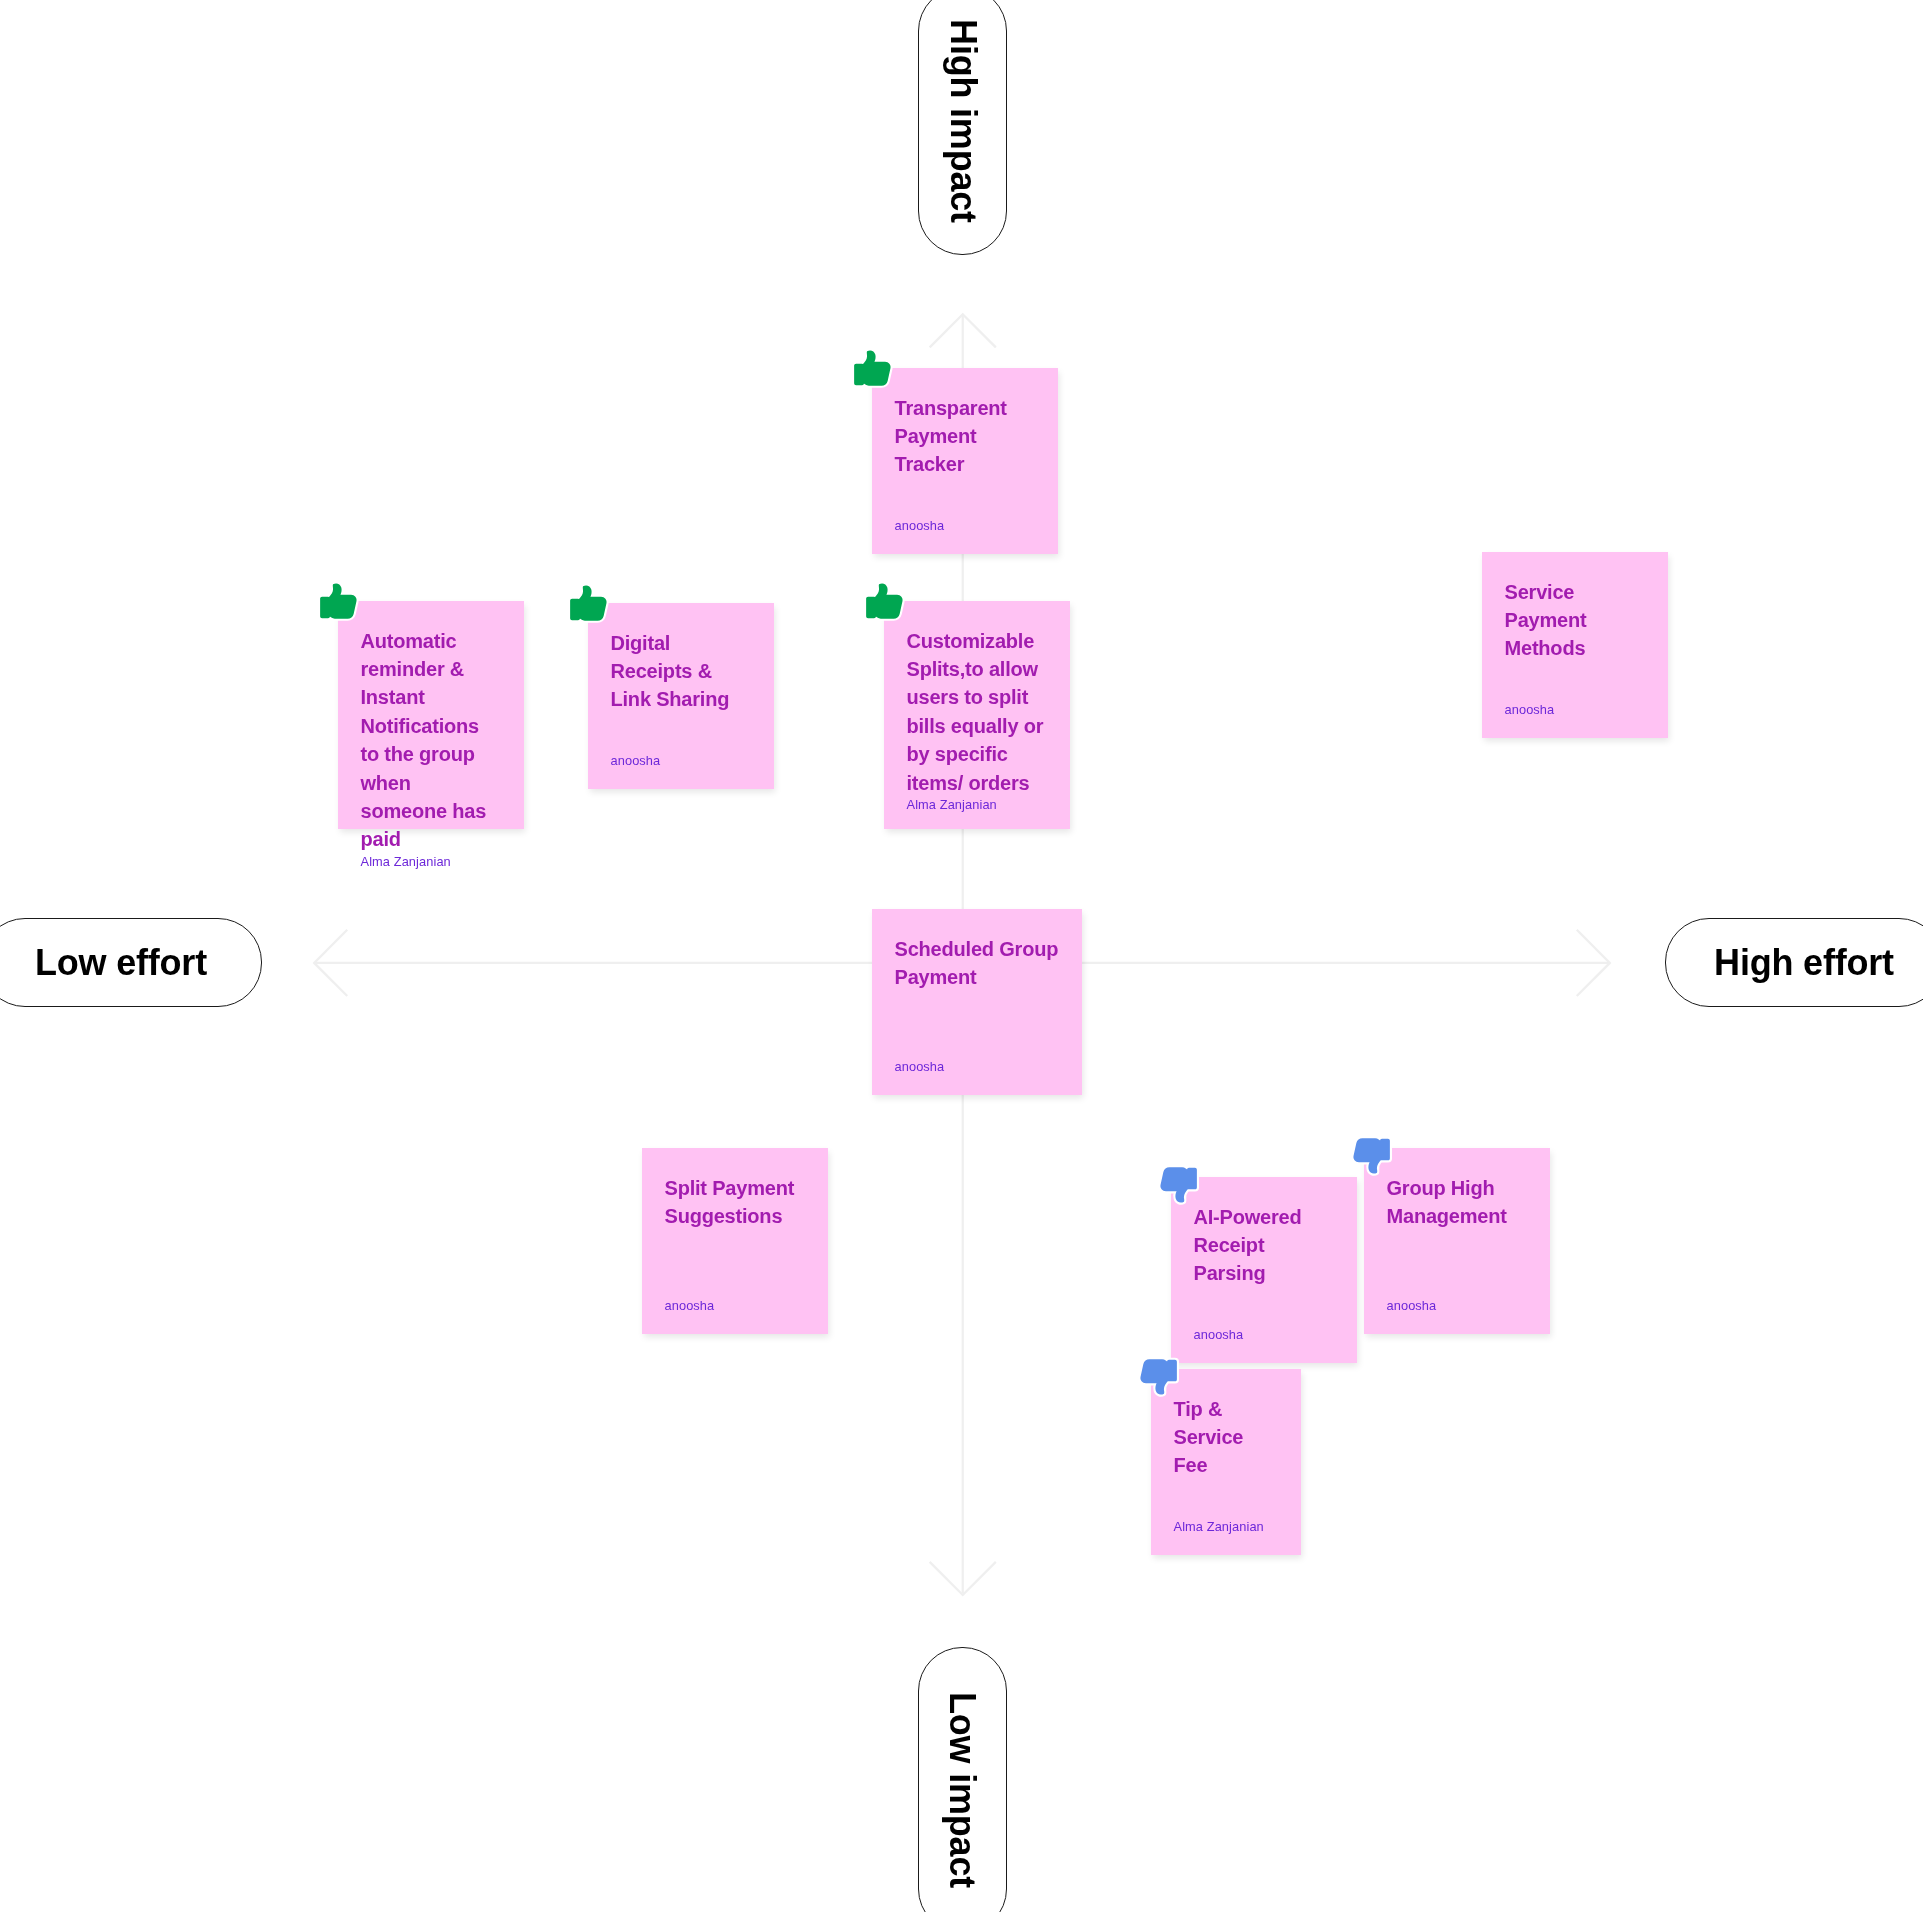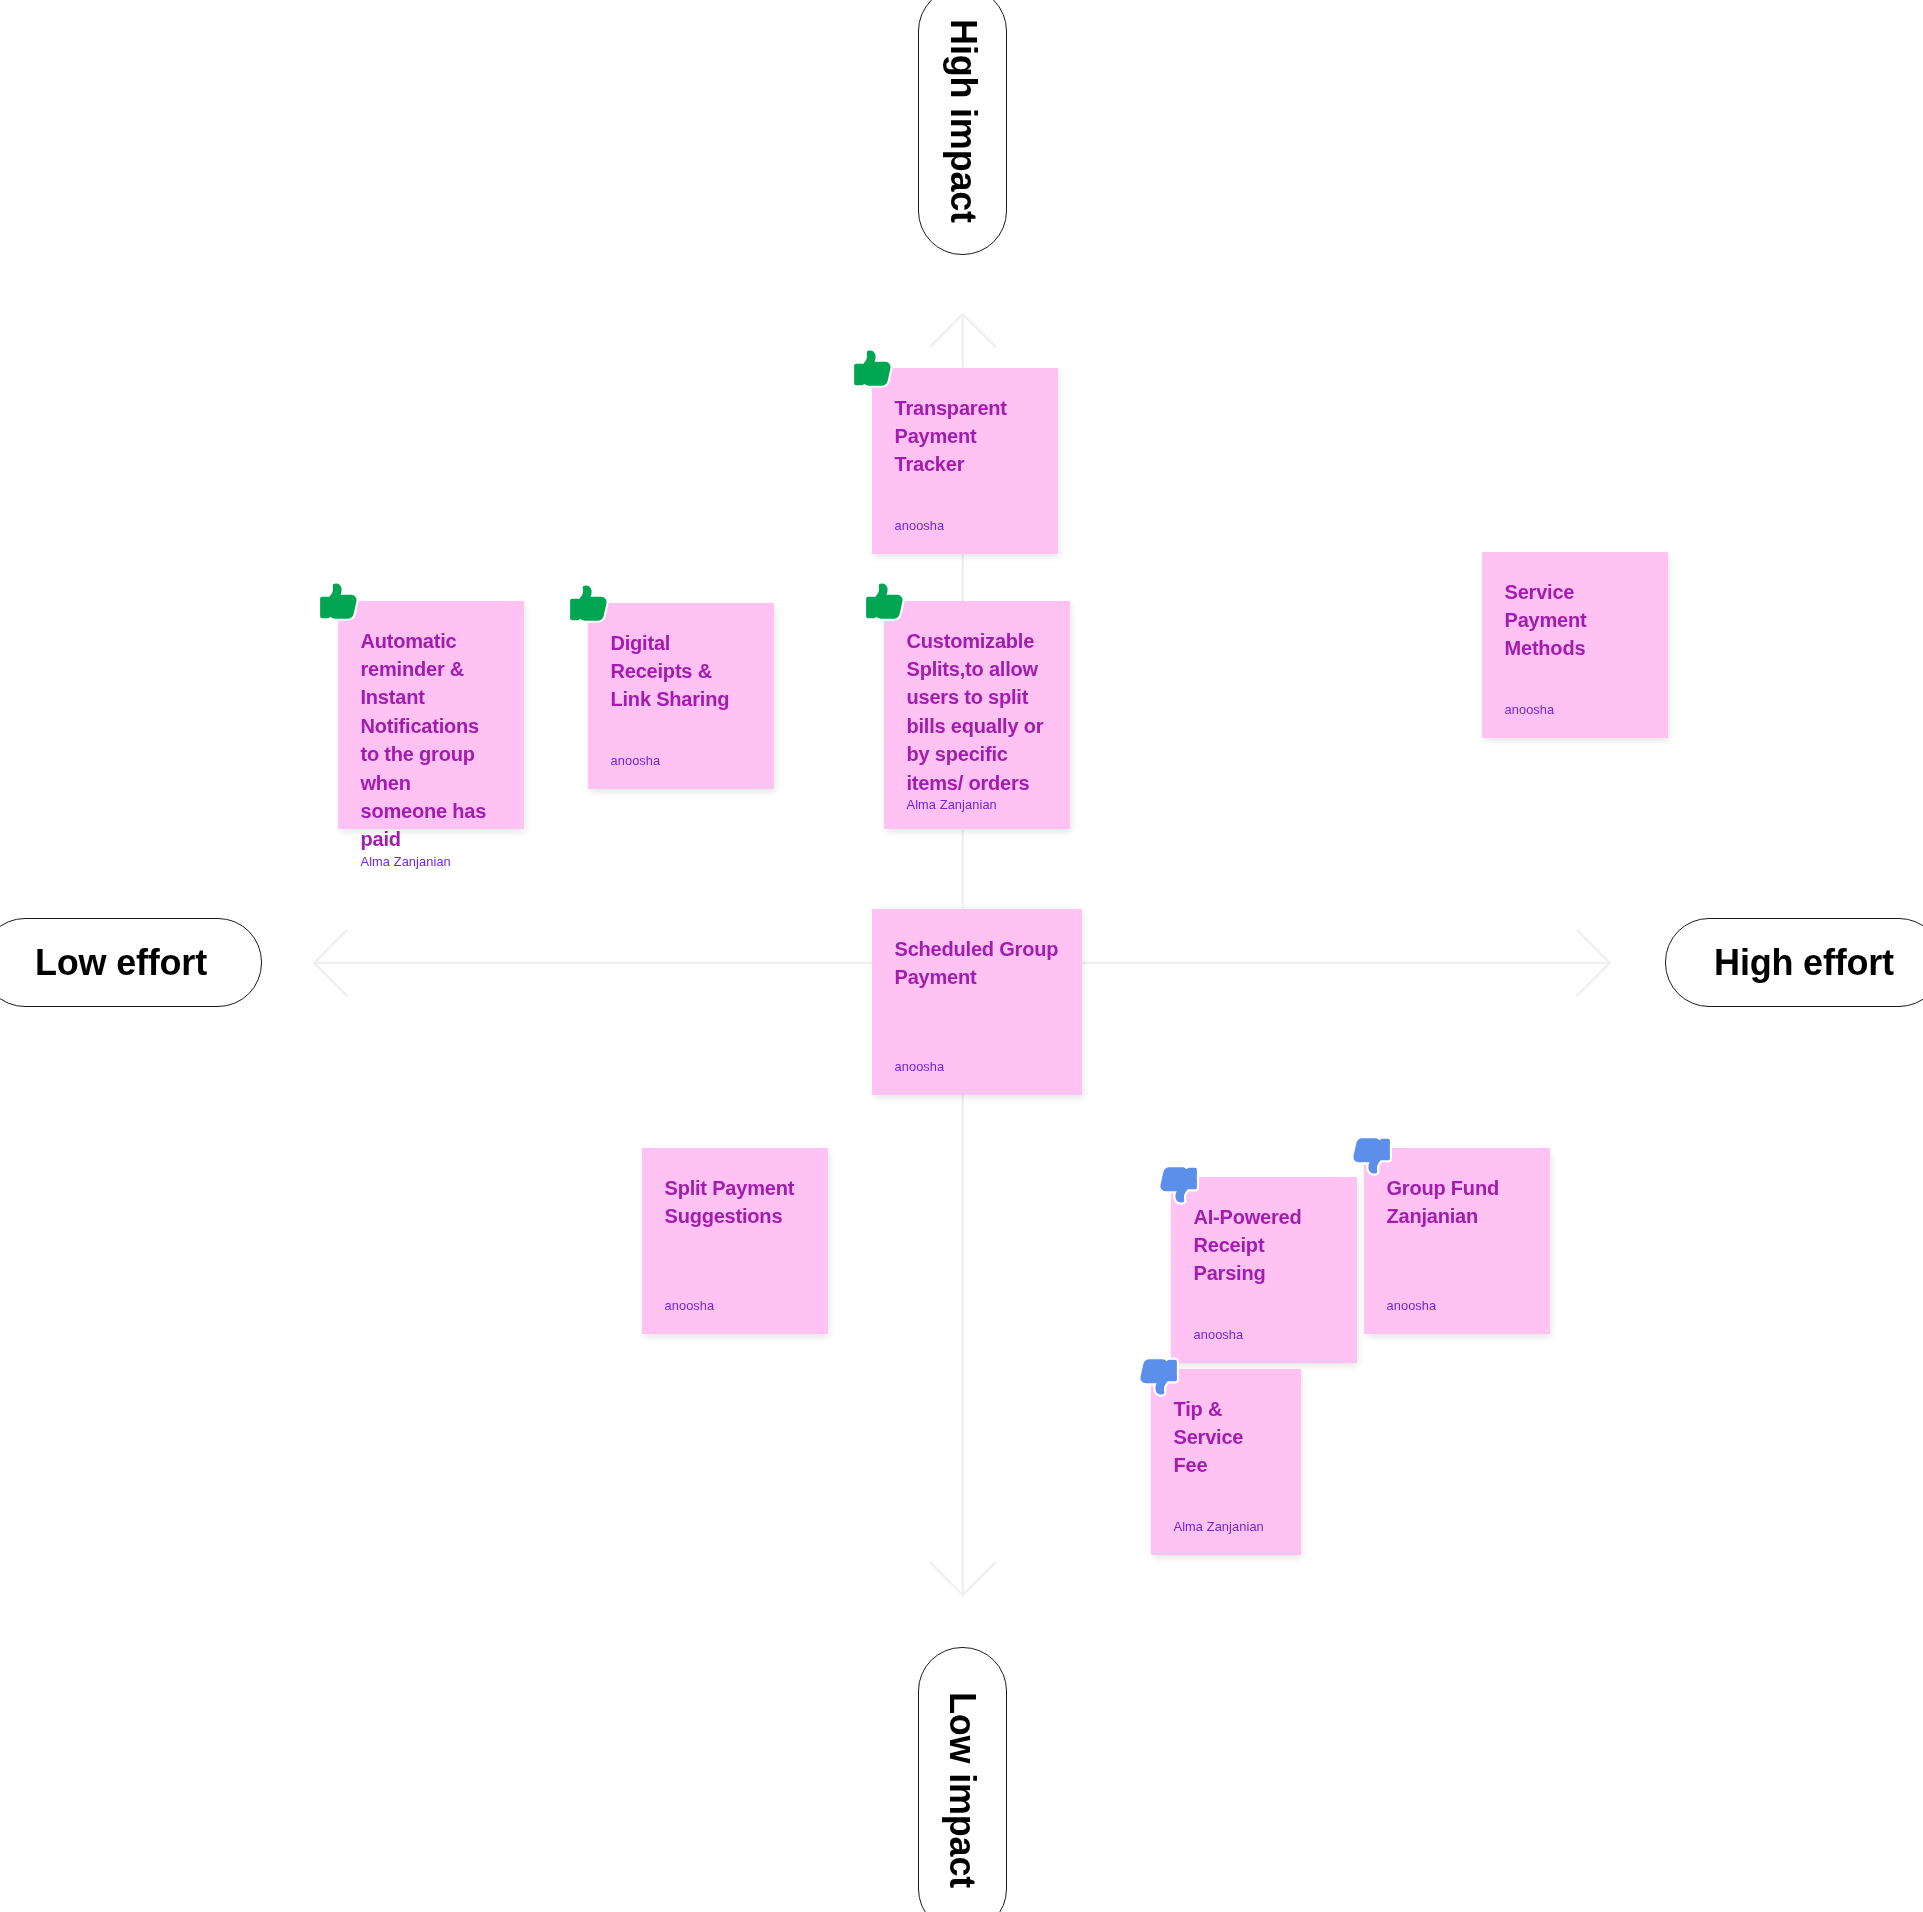--- a/index.html
+++ b/index.html
@@ -212,21 +212,21 @@
         <div class="note-author">anoosha</div>
       </div>
       <div class="note" style="left: 1364px; top: 1148px; width: 186px; height: 186px; background: rgb(255, 194, 243);">
   <span class="reaction">
     <svg viewBox="0 0 64 64" xmlns="http://www.w3.org/2000/svg">
       <g transform="translate(64,64) rotate(180)">
         <path d="M20.5 5.5c4.2-2.6 9.4-0.6 10.6 4.1 0.8 3.1 0.3 6.3-1.1 9.3h13.6c4.6 0 7.9 3.9 6.9 8.3l-3.6 16.2c-0.8 3.6-4 6.1-7.7 6.1H22.8c-1.6 0-3.2-0.5-4.5-1.4l-2.9-2V21.7l2.1-2.4c2.6-3 3.6-6.9 2.8-10.7-0.3-1.3 0-2.4 0.2-3.1z M6.5 21.3h7.6c1.4 0 2.5 1.1 2.5 2.5v22.6c0 1.4-1.1 2.5-2.5 2.5H6.5c-1.4 0-2.5-1.1-2.5-2.5V23.8c0-1.4 1.1-2.5 2.5-2.5z" fill="#5b8fea" stroke="#ffffff" stroke-width="5.5" stroke-linejoin="round" paint-order="stroke"></path>
       </g>
     </svg>
   </span>
-<div class="note-title">Group Fund Zanjanian</div>
+<div class="note-title">Group High Management</div>
         <div class="note-author">anoosha</div>
       </div>
       <div class="note" style="left: 1151px; top: 1369px; width: 150px; height: 186px; background: rgb(255, 194, 243);">
   <span class="reaction">
     <svg viewBox="0 0 64 64" xmlns="http://www.w3.org/2000/svg">
       <g transform="translate(64,64) rotate(180)">
         <path d="M20.5 5.5c4.2-2.6 9.4-0.6 10.6 4.1 0.8 3.1 0.3 6.3-1.1 9.3h13.6c4.6 0 7.9 3.9 6.9 8.3l-3.6 16.2c-0.8 3.6-4 6.1-7.7 6.1H22.8c-1.6 0-3.2-0.5-4.5-1.4l-2.9-2V21.7l2.1-2.4c2.6-3 3.6-6.9 2.8-10.7-0.3-1.3 0-2.4 0.2-3.1z M6.5 21.3h7.6c1.4 0 2.5 1.1 2.5 2.5v22.6c0 1.4-1.1 2.5-2.5 2.5H6.5c-1.4 0-2.5-1.1-2.5-2.5V23.8c0-1.4 1.1-2.5 2.5-2.5z" fill="#5b8fea" stroke="#ffffff" stroke-width="5.5" stroke-linejoin="round" paint-order="stroke"></path>
       </g>
     </svg>
   </span>

